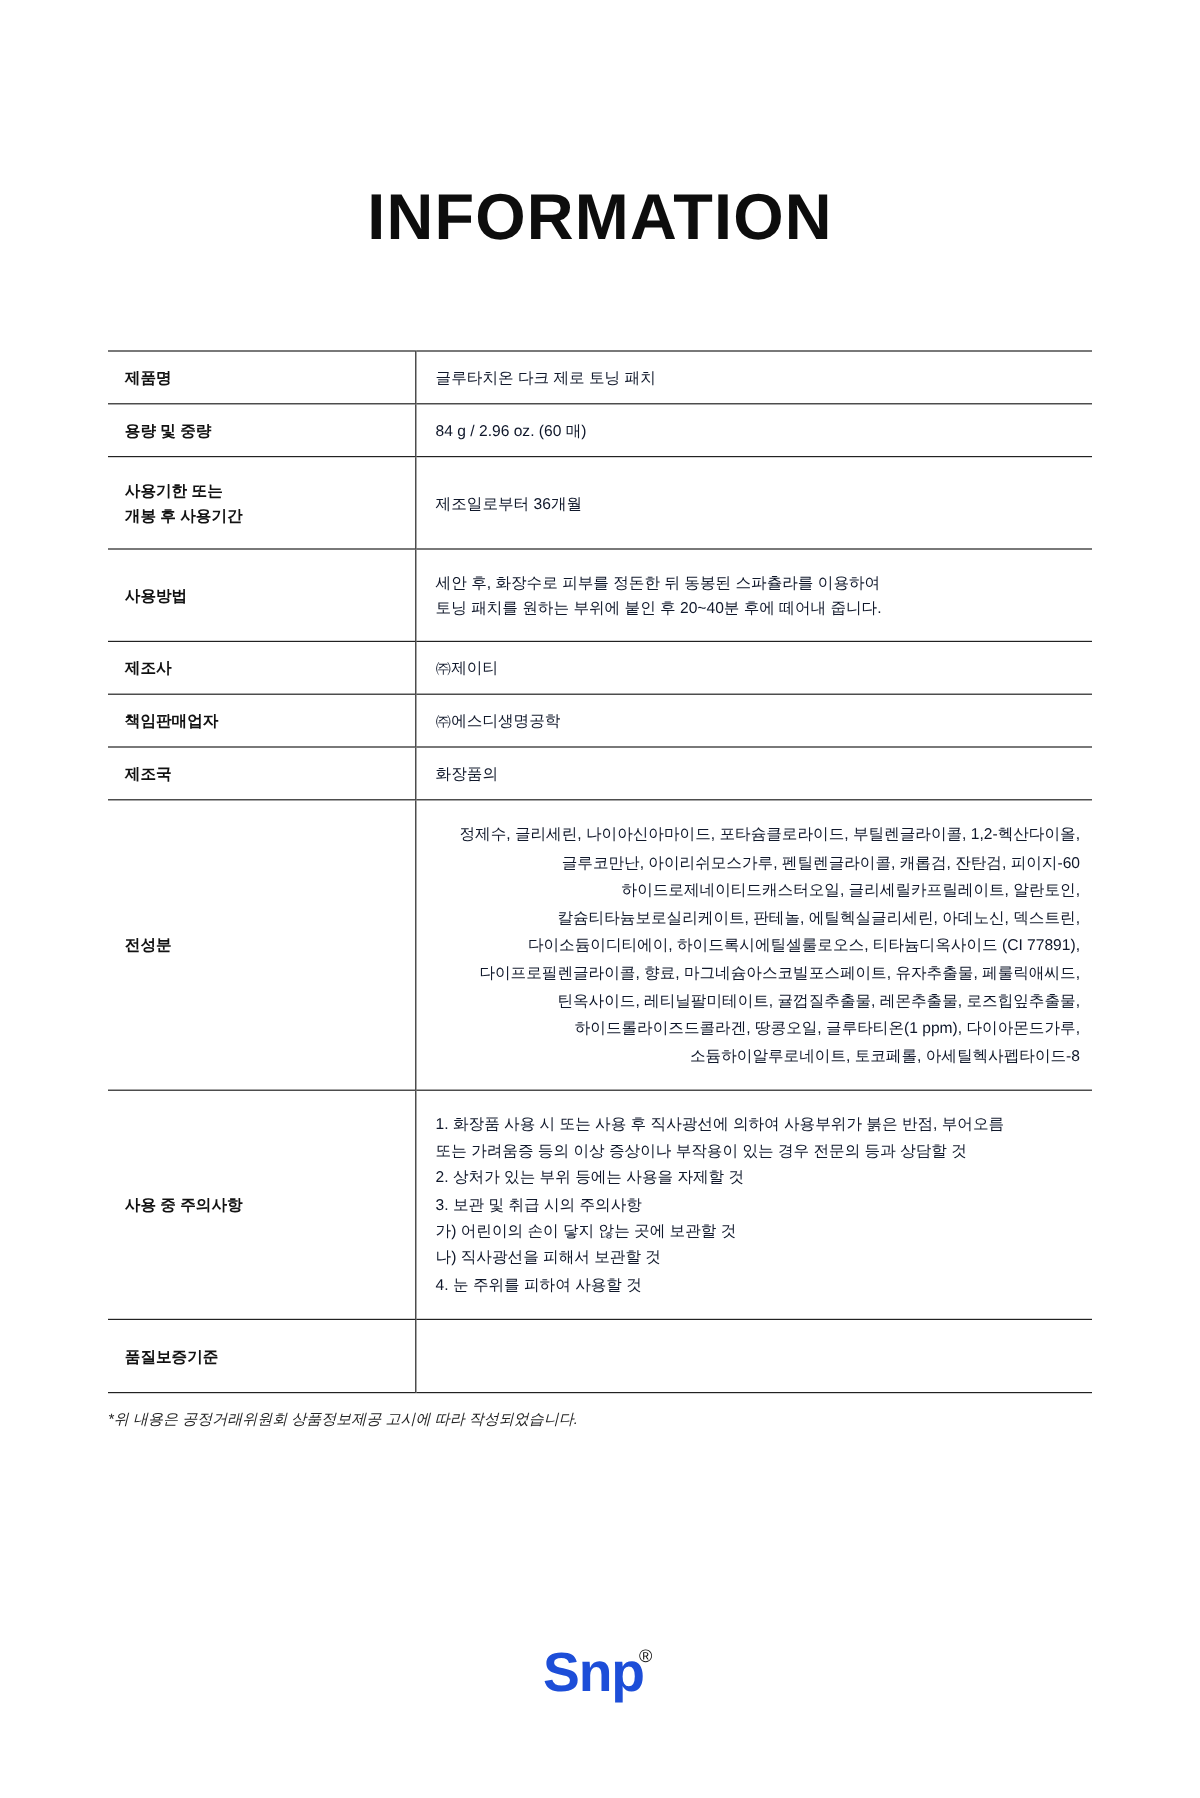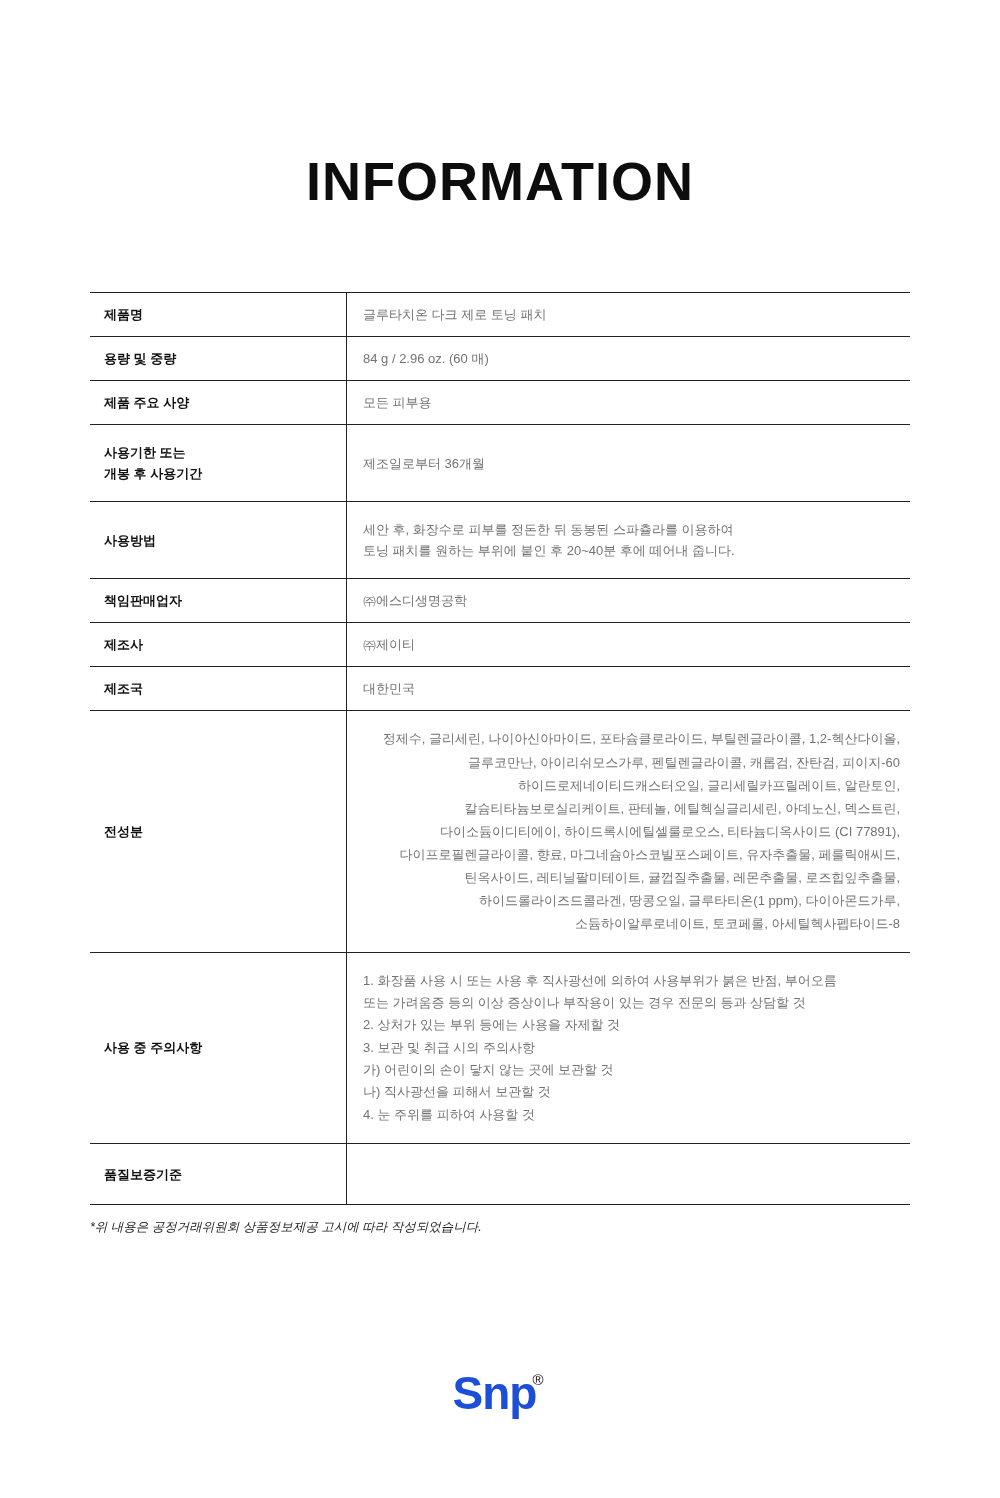--- a/index.html
+++ b/index.html
@@ -49,21 +49,21 @@
     line-height: 1.62;
   }
   .info-table td.label {
     width: 232px;
     font-weight: bold;
     color: #111111;
     border-right: 1px solid #222222;
     white-space: pre-line;
   }
   .info-table td.value {
-    color: #737373;
+    color: #0f172a;
     white-space: pre-line;
     padding-left: 16px;
   }
   tr.tall td {
     padding-top: 17px;
     padding-bottom: 17px;
   }
   tr.ingredients td.value {
     line-height: 1.78;
     padding-top: 16px;
@@ -122,45 +122,41 @@
   <table class="info-table">
     <tbody>
       <tr>
         <td class="label">제품명</td>
         <td class="value">글루타치온 다크 제로 토닝 패치</td>
       </tr>
       <tr>
         <td class="label">용량 및 중량</td>
         <td class="value">84 g / 2.96 oz. (60 매)</td>
       </tr>
-      <tr>
-        <td class="label">제품 주요 사양</td>
-        <td class="value">모든 피부용</td>
-      </tr>
       <tr class="tall">
         <td class="label">사용기한 또는
 개봉 후 사용기간</td>
         <td class="value">제조일로부터 36개월</td>
       </tr>
       <tr class="tall">
         <td class="label">사용방법</td>
         <td class="value">세안 후, 화장수로 피부를 정돈한 뒤 동봉된 스파츌라를 이용하여
 토닝 패치를 원하는 부위에 붙인 후 20~40분 후에 떼어내 줍니다.</td>
       </tr>
       <tr>
+        <td class="label">제조사</td>
+        <td class="value">㈜제이티</td>
+      </tr>
+      <tr>
         <td class="label">책임판매업자</td>
         <td class="value">㈜에스디생명공학</td>
       </tr>
       <tr>
-        <td class="label">제조사</td>
-        <td class="value">㈜제이티</td>
-      </tr>
-      <tr>
         <td class="label">제조국</td>
-        <td class="value">대한민국</td>
+        <td class="value">화장품의</td>
       </tr>
       <tr class="ingredients">
         <td class="label">전성분</td>
         <td class="value">정제수, 글리세린, 나이아신아마이드, 포타슘클로라이드, 부틸렌글라이콜, 1,2-헥산다이올,
 글루코만난, 아이리쉬모스가루, 펜틸렌글라이콜, 캐롭검, 잔탄검, 피이지-60
 하이드로제네이티드캐스터오일, 글리세릴카프릴레이트, 알란토인,
 칼슘티타늄보로실리케이트, 판테놀, 에틸헥실글리세린, 아데노신, 덱스트린,
 다이소듐이디티에이, 하이드록시에틸셀룰로오스, 티타늄디옥사이드 (CI 77891),
 다이프로필렌글라이콜, 향료, 마그네슘아스코빌포스페이트, 유자추출물, 페룰릭애씨드,
 틴옥사이드, 레티닐팔미테이트, 귤껍질추출물, 레몬추출물, 로즈힙잎추출물,

